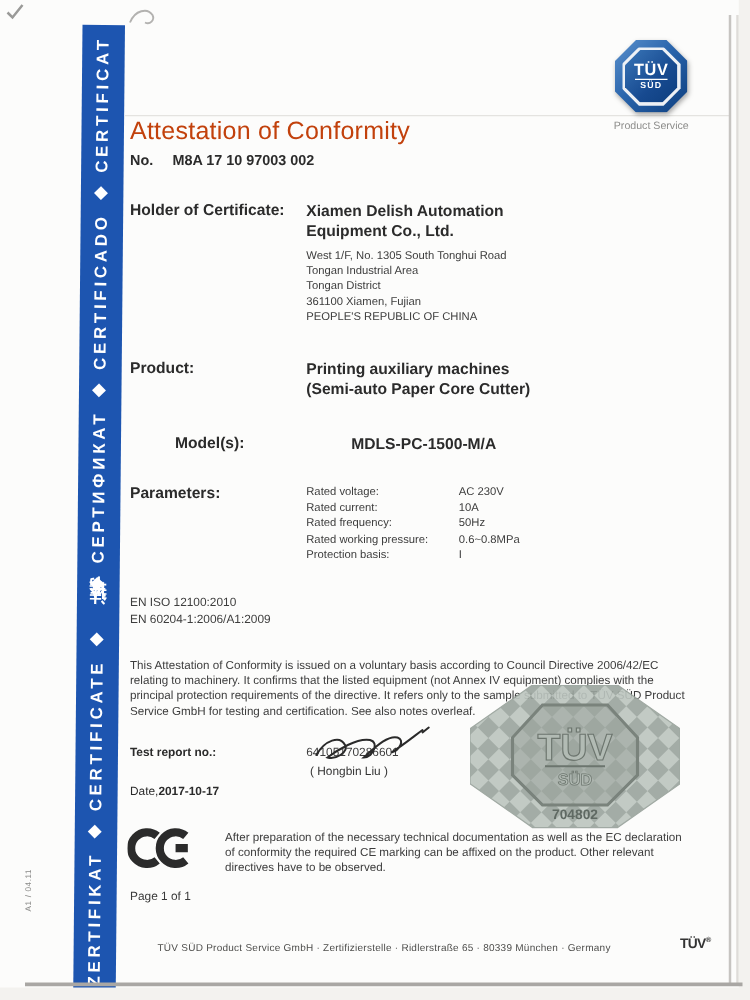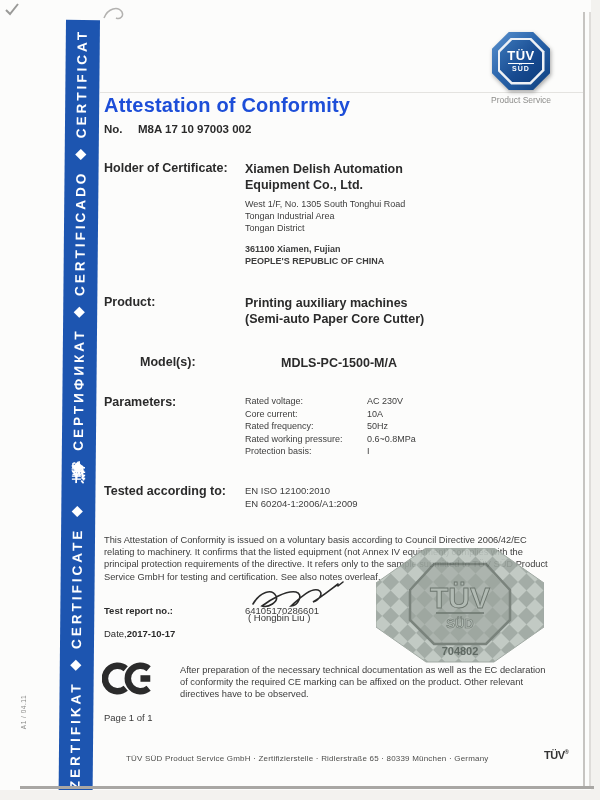--- a/index.html
+++ b/index.html
@@ -39,33 +39,33 @@
   .logo-ring { width:47px; height:47px; background:#eef1f5; display:flex; align-items:center; justify-content:center; }
   .logo-core { width:42px; height:42px; background:linear-gradient(135deg,#3a76b8 0%,#174a90 60%,#0d3e7e 100%); display:flex; flex-direction:column; align-items:center; justify-content:center; }
   .logo-tuv { color:#fff; font-weight:bold; font-size:13px; line-height:13px; letter-spacing:0.5px; }
   .logo-rule { width:26px; height:1px; background:#ffffff; margin:1px 0; }
   .logo-sud { color:#fff; font-weight:bold; font-size:7px; line-height:8px; letter-spacing:1px; }
   .logo-caption { position:absolute; left:474px; top:95px; width:94px; text-align:center; font-size:8.5px; color:#8d8d8b; }
   .header-rule { position:absolute; left:100px; top:92px; width:484px; height:1px; background:#e4e3e0; }
 
   
   .content { position:absolute; left:104px; top:94px; width:454px; }
-  .title { font-size:20px; font-weight:bold; color:#1d4ed8; letter-spacing:0.2px; }
+  .title { font-size:20px; font-weight:normal; color:#c2410c; letter-spacing:0.2px; }
   .cert-no { margin-top:6px; font-size:11.5px; font-weight:bold; color:#2b2b2b; }
   .cert-no .no-label { display:inline-block; width:34px; }
 
   .row { display:flex; }
   .rlabel { width:141px; flex-shrink:0; font-weight:bold; font-size:12.5px; color:#2b2b2b; }
   .rvalue { flex:1; }
   .v-bold { font-weight:bold; font-size:12.5px; line-height:16px; color:#2b2b2b; }
   .v-small { font-size:9px; line-height:12px; color:#3d3d3d; }
 
   .row-holder { margin-top:26px; }
   .addr-block { margin-top:5px; }
-  .city-block { margin-top:9px;font-weight:bold; }
+  .city-block { margin-top:1px; }
   .row-product { margin-top:28px; }
   .row-model { margin-top:28px;padding-left:36px; }
   .row-params { margin-top:24px; }
   .param-line { display:flex; font-size:9px; line-height:12.5px; color:#3d3d3d; }
   .param-name { width:122px; flex-shrink:0; }
   .row-tested { margin-top:26px; }
   .tested-std { font-size:9.5px; line-height:13px; color:#3d3d3d; }
 
   .statement { margin-top:24px; font-size:9.3px; line-height:12.4px; color:#3c3c3c; width:454px; }
   .row-report { margin-top:22px; }
@@ -166,40 +166,39 @@
     </div>
 
     <div class="row row-params">
       <div class="rlabel">Parameters:</div>
       <div class="rvalue">
         <div class="param-line">
           <span class="param-name">Rated voltage:</span>
           <span class="param-value">AC 230V</span>
         </div>
         <div class="param-line">
-          <span class="param-name">Core current:</span>
+          <span class="param-name">Rated current:</span>
           <span class="param-value">10A</span>
         </div>
         <div class="param-line">
           <span class="param-name">Rated frequency:</span>
           <span class="param-value">50Hz</span>
         </div>
         <div class="param-line">
           <span class="param-name">Rated working pressure:</span>
           <span class="param-value">0.6~0.8MPa</span>
         </div>
         <div class="param-line">
           <span class="param-name">Protection basis:</span>
           <span class="param-value">I</span>
         </div>
       </div>
     </div>
 
     <div class="row row-tested">
-      <div class="rlabel">Tested according to:</div>
       <div class="rvalue">
         <div class="tested-std">EN ISO 12100:2010</div>
         <div class="tested-std">EN 60204-1:2006/A1:2009</div>
       </div>
     </div>
 
     <div class="statement">This Attestation of Conformity is issued on a voluntary basis according to Council Directive 2006/42/EC relating to machinery. It confirms that the listed equipment (not Annex IV equipment) complies with the principal protection requirements of the directive. It refers only to the sample submitted to TÜV SÜD Product Service GmbH for testing and certification. See also notes overleaf.</div>
 
     <div class="row row-report">
       <div class="report-label">Test report no.:</div>

